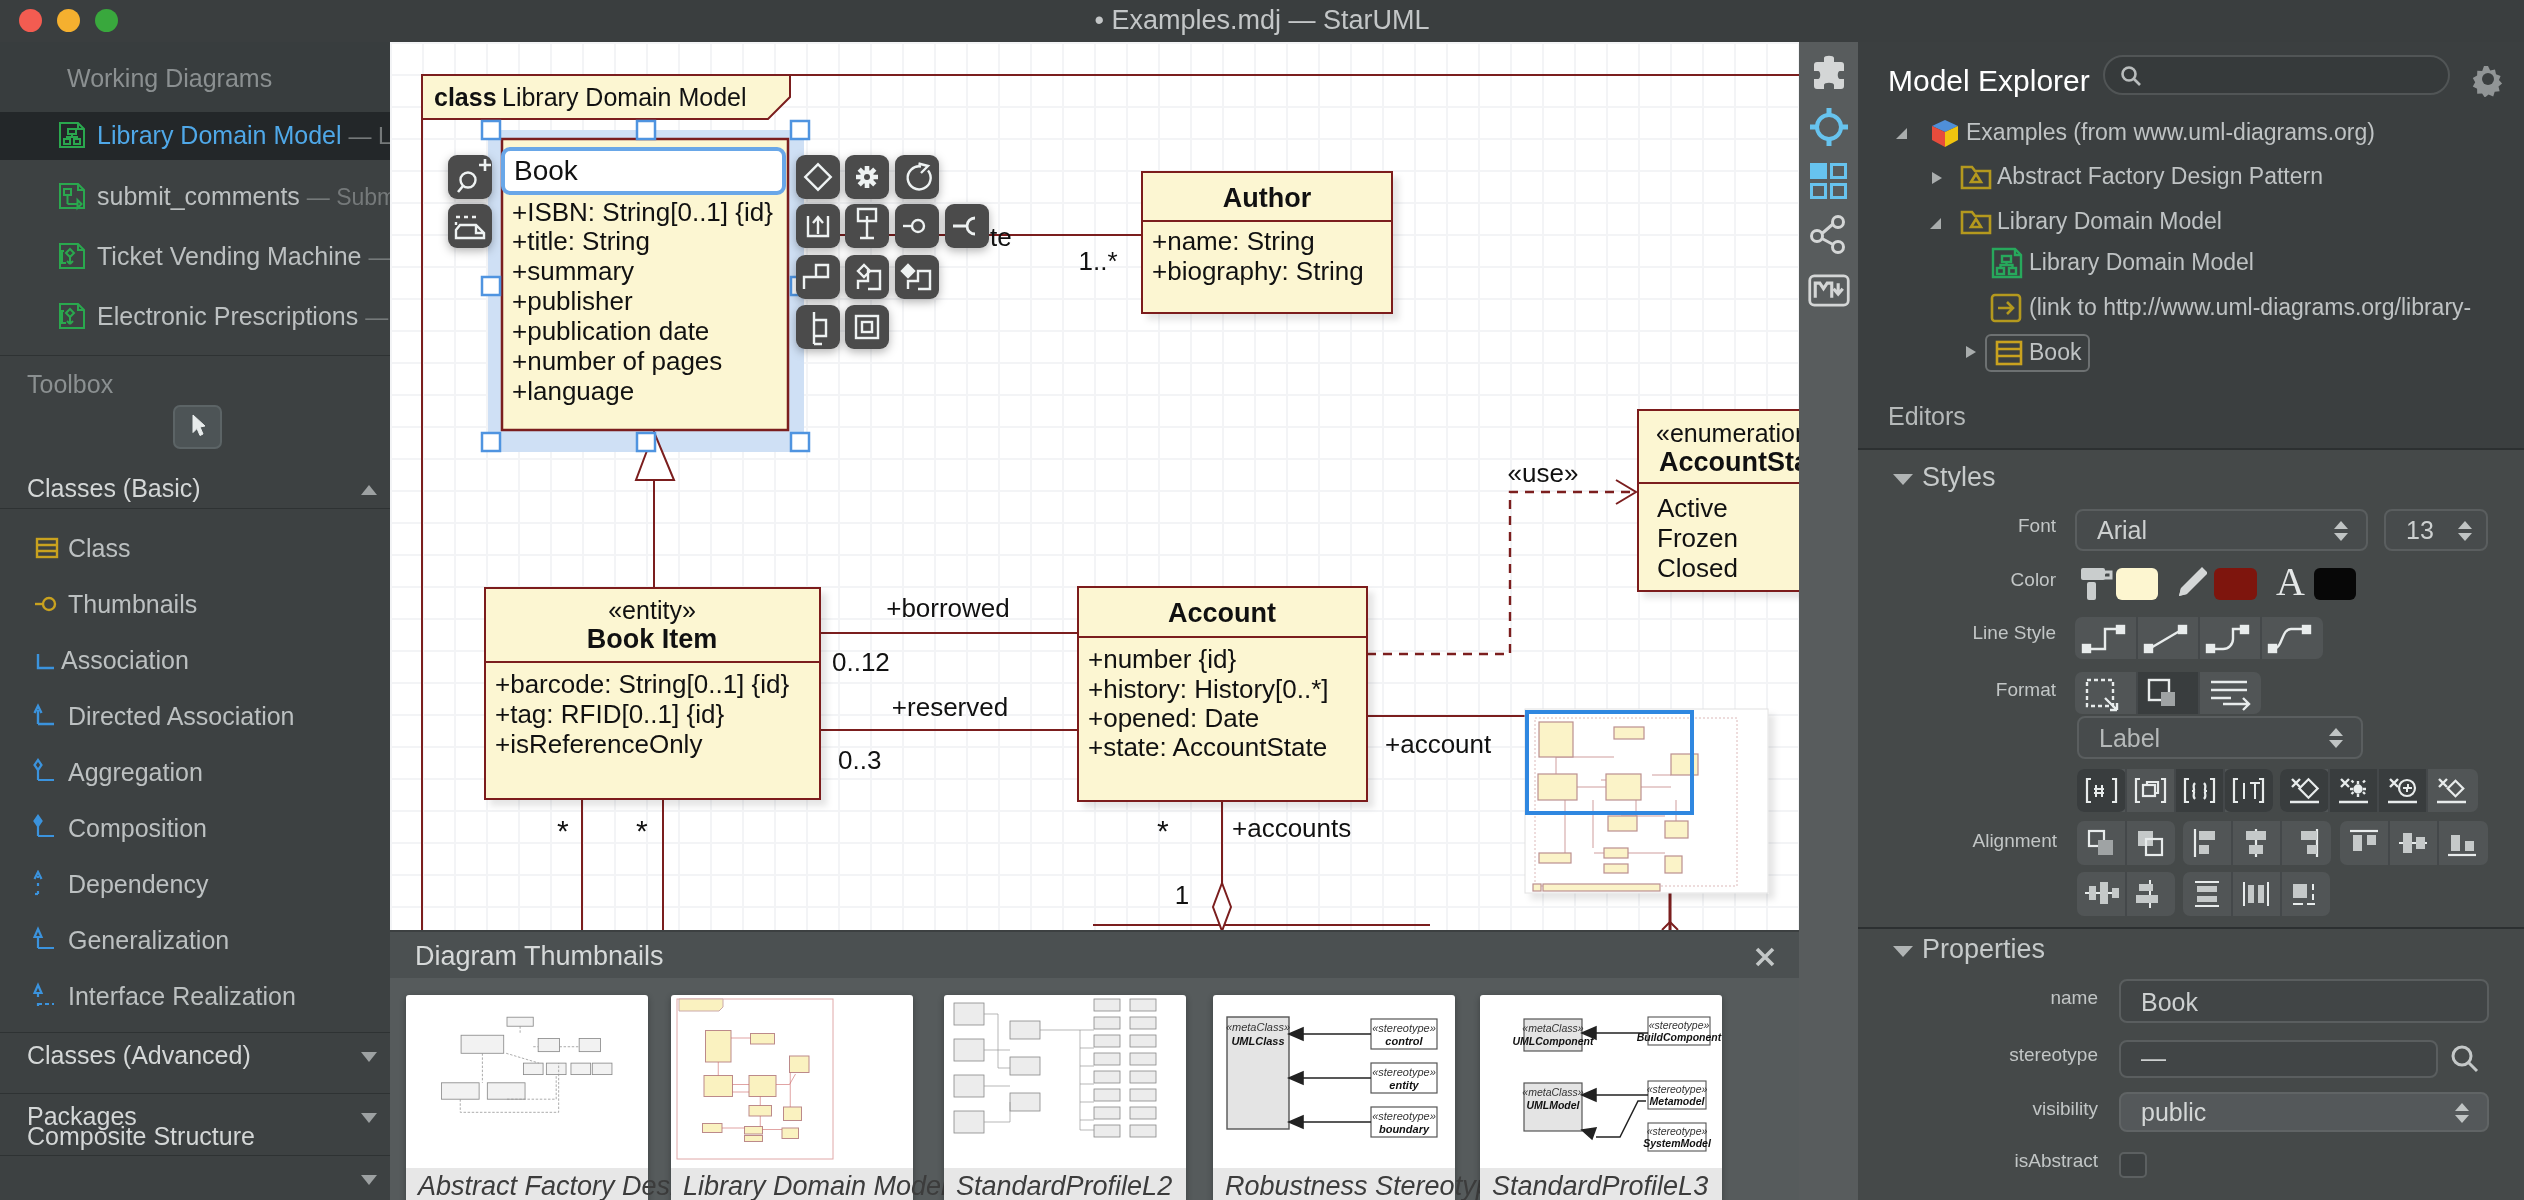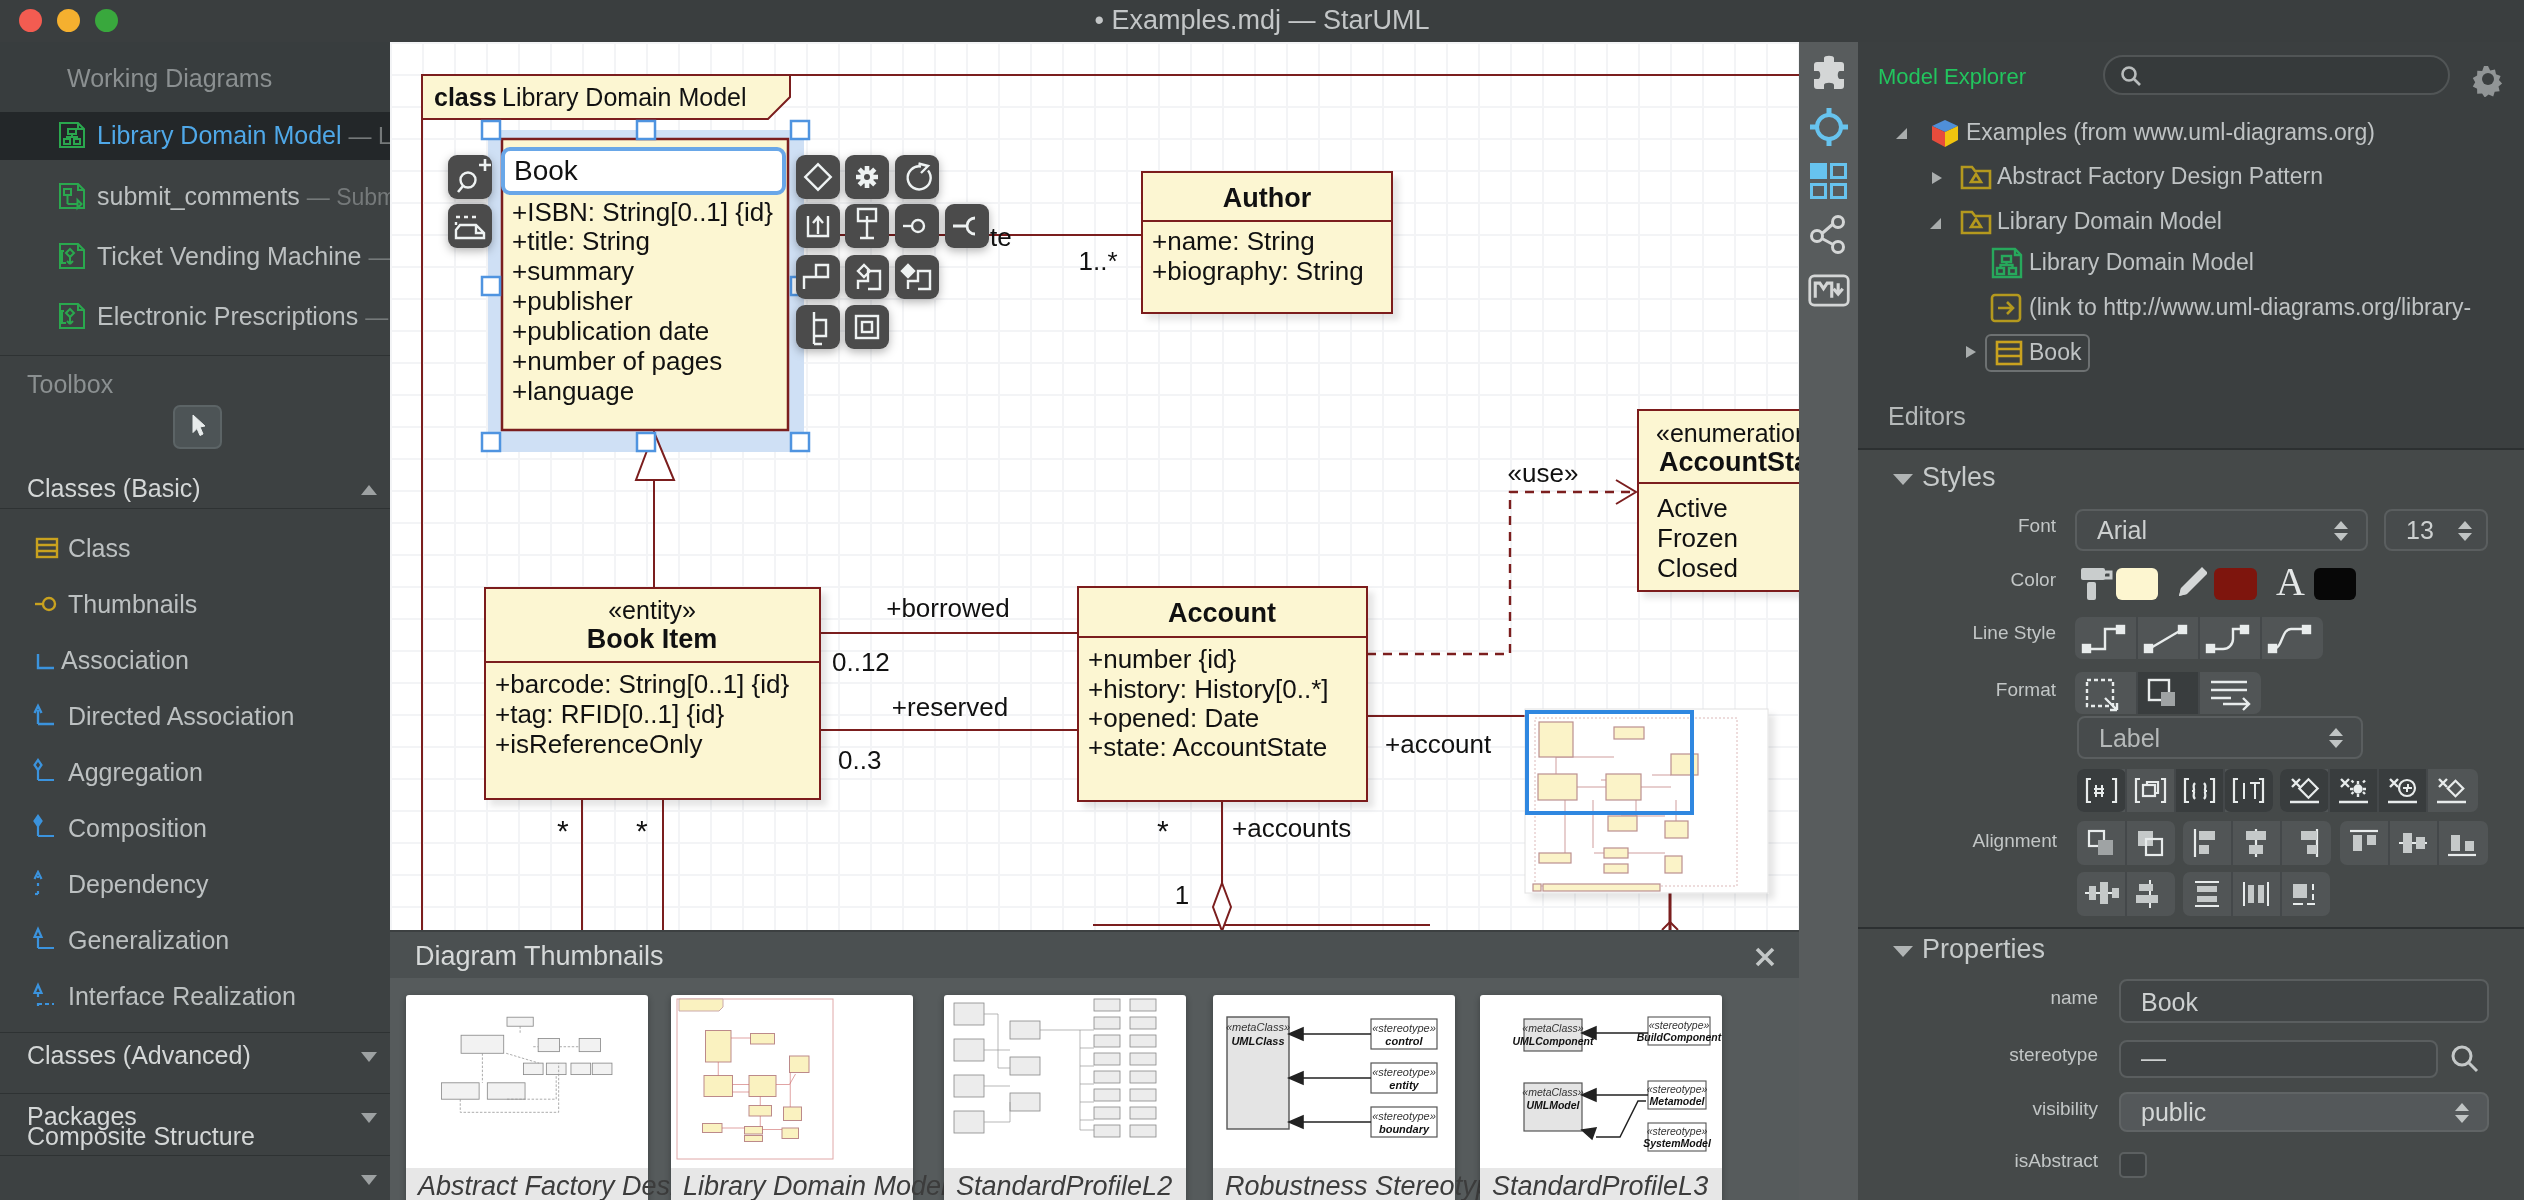--- a/index.html
+++ b/index.html
@@ -408,21 +408,21 @@
         <path d="M13 19.5L24 10M13 24.5l11 6"></path>
       </g>
     </svg>
   <svg class="abs" style="left:8px;top:232px;" width="44" height="33" viewBox="0 0 46 36">
       <rect x="2" y="2" width="42" height="32" rx="5" fill="none" stroke="#d4d6d6" stroke-width="3"></rect>
       <path d="M8 26V10h5l4 6 4-6h5v16" fill="none" stroke="#d4d6d6" stroke-width="3.4"></path>
       <path d="M33 10v10m-5-4l5 6 5-6" fill="none" stroke="#d4d6d6" stroke-width="3.4"></path>
     </svg>
 </div>
 <div class="abs" id="rpanel">
-  <div class="abs" style="left:20px;top:22px;color:#22c55e;font-size:22px;">Model Explorer</div>
+  <div class="abs" style="left:30px;top:22px;color:#ffffff;font-size:30px;">Model Explorer</div>
   <div class="abs" style="left:245px;top:13px;width:347px;height:40px;background:#363a3b;border:2px solid #515556;border-radius:21px;box-sizing:border-box;">
     <svg style="position:absolute;left:14px;top:7px;" width="24" height="24" viewBox="0 0 24 24">
         <circle cx="10" cy="10" r="6.5" fill="none" stroke="#b9bdbd" stroke-width="2.6"></circle>
         <path d="M15 15l6 6" stroke="#b9bdbd" stroke-width="2.6"></path>
       </svg>
   </div>
   <svg class="abs" style="left:612px;top:19px;" width="36" height="36" viewBox="0 0 36 36">
       <path d="M18 5l2.2 4.4 4.8-.9 1 4.8 4.6 1.7-1.7 4 3.2 3.4-3.6 3.1 1.1 4.7-4.9.6-1.5 4.6-4.6-1.9-3.8 3-2.7-4.1-4.9.3-.1-4.9-4.3-2.4 2.4-4.2-2.4-4.3 4.3-2.3.2-4.9 4.9.4L14 5z" fill="#9b9fa0" opacity=".9"></path>
       <circle cx="18" cy="18" r="6" fill="#3b3f40"></circle>
     </svg>

